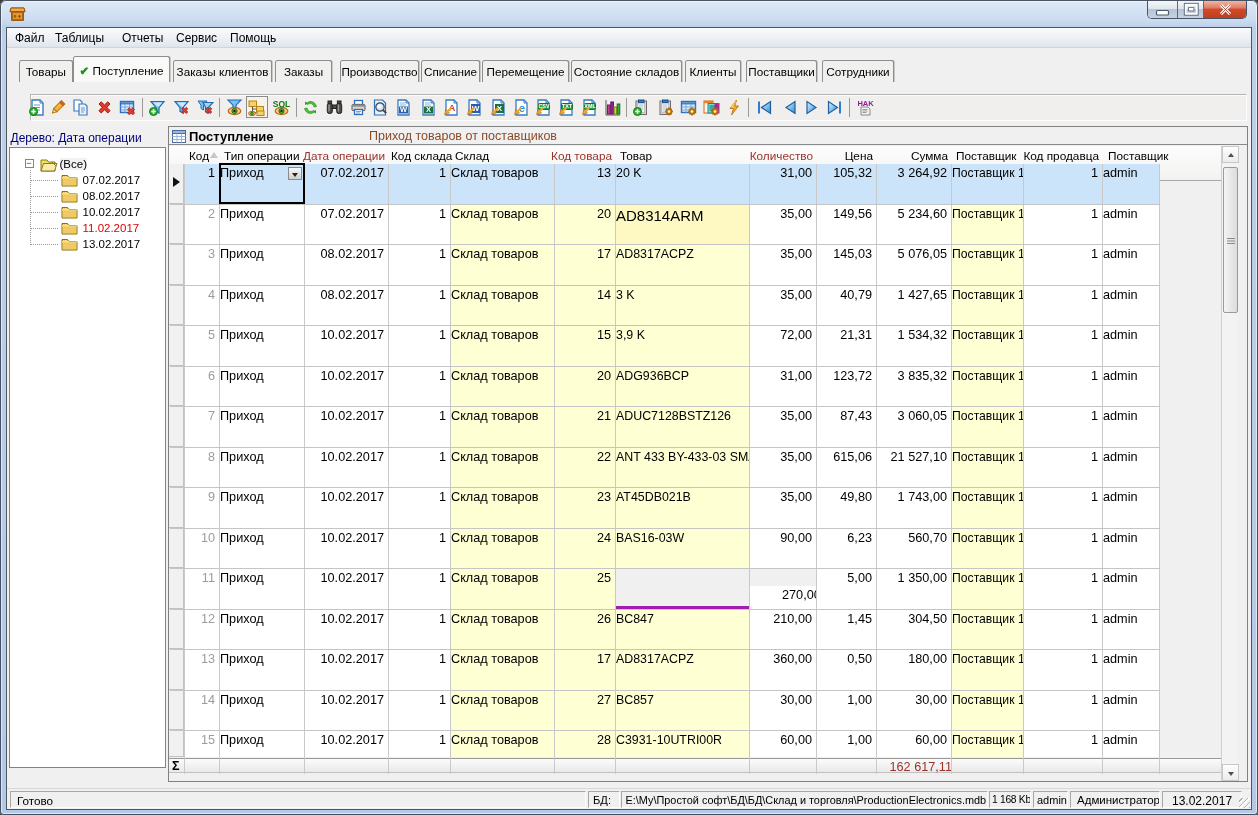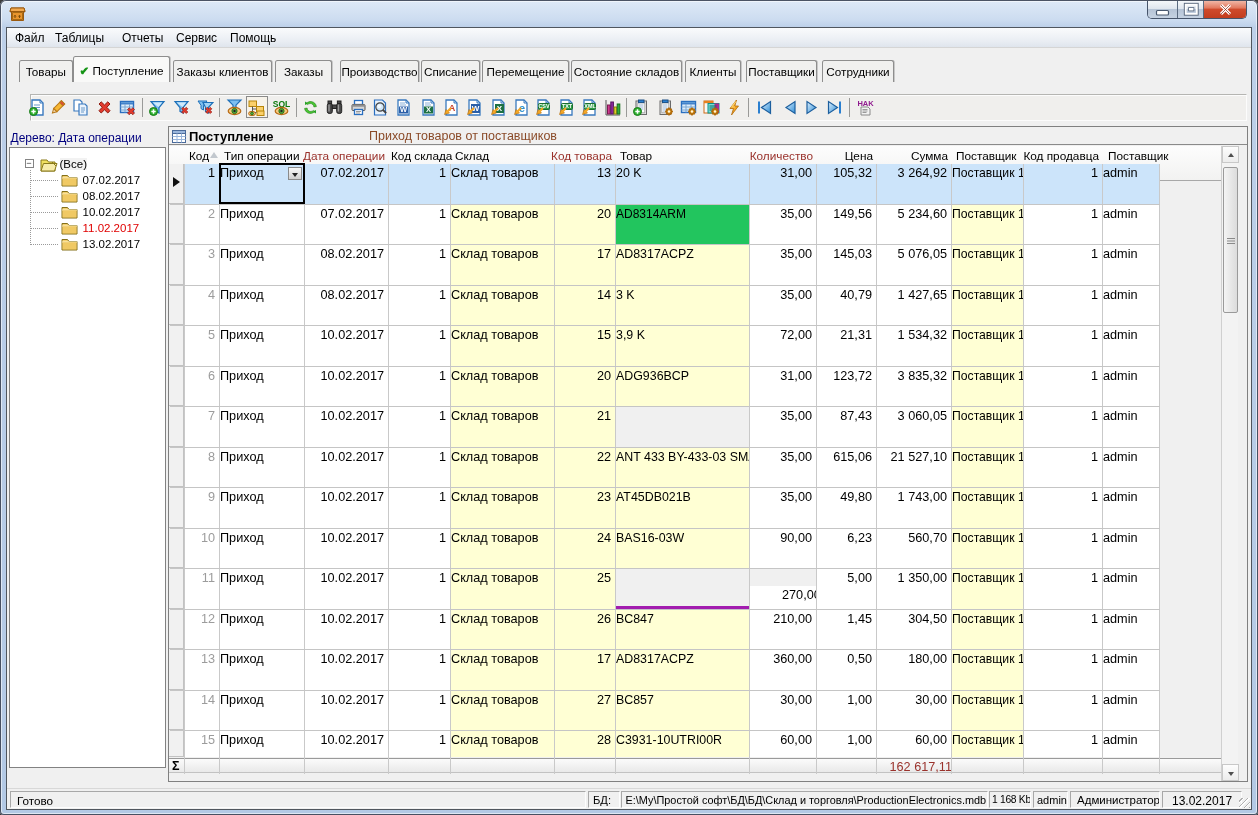--- a/index.html
+++ b/index.html
@@ -489,21 +489,21 @@
 <div class="c" style="left:783px;width:71px;top:37.5px;height:39.5px;background:#cce4fa;text-align:left;padding-left:-165px;font-size:12.2px;">Поставщик 1</div>
 <div class="c" style="left:855px;width:78px;top:37.5px;height:39.5px;background:#cce4fa;text-align:right;padding-right:4px;">1</div>
 <div class="c" style="left:934px;width:56px;top:37.5px;height:39.5px;background:#cce4fa;text-align:left;padding-left:-165px;">admin</div>
 <div class="gut" style="top:78px;height:39.5px"></div>
 <div class="c" style="left:16px;width:34px;top:78px;height:39.5px;color:#9c9c9c;text-align:right;padding-right:4px;">2</div>
 <div class="c" style="left:51px;width:83.5px;top:78px;height:39.5px;text-align:left;padding-left:-165px;">Приход</div>
 <div class="c" style="left:135.5px;width:83.5px;top:78px;height:39.5px;text-align:right;padding-right:4px;">07.02.2017</div>
 <div class="c" style="left:220px;width:61px;top:78px;height:39.5px;text-align:right;padding-right:4px;">1</div>
 <div class="c" style="left:282px;width:103px;top:78px;height:39.5px;background:#ffffd4;text-align:left;padding-left:-165px;">Склад товаров</div>
 <div class="c" style="left:386px;width:60px;top:78px;height:39.5px;background:#ffffd4;text-align:right;padding-right:4px;">20</div>
-<div class="c" style="left:447px;width:133px;top:78px;height:39.5px;background:#22c55e;text-align:left;padding-left:-165px;font-size:12px;">AD8314ARM</div>
+<div class="c" style="left:447px;width:133px;top:78px;height:39.5px;background:#fef9c3;text-align:left;padding-left:-165px;font-size:15px;">AD8314ARM</div>
 <div class="c" style="left:581px;width:66px;top:78px;height:39.5px;text-align:right;padding-right:4px;">35,00</div>
 <div class="c" style="left:648px;width:59px;top:78px;height:39.5px;text-align:right;padding-right:4px;">149,56</div>
 <div class="c" style="left:708px;width:74px;top:78px;height:39.5px;text-align:right;padding-right:4px;">5 234,60</div>
 <div class="c" style="left:783px;width:71px;top:78px;height:39.5px;background:#ffffd4;text-align:left;padding-left:-165px;font-size:12.2px;">Поставщик 1</div>
 <div class="c" style="left:855px;width:78px;top:78px;height:39.5px;text-align:right;padding-right:4px;">1</div>
 <div class="c" style="left:934px;width:56px;top:78px;height:39.5px;text-align:left;padding-left:-165px;">admin</div>
 <div class="gut" style="top:118.5px;height:39.5px"></div>
 <div class="c" style="left:16px;width:34px;top:118.5px;height:39.5px;color:#9c9c9c;text-align:right;padding-right:4px;">3</div>
 <div class="c" style="left:51px;width:83.5px;top:118.5px;height:39.5px;text-align:left;padding-left:-165px;">Приход</div>
 <div class="c" style="left:135.5px;width:83.5px;top:118.5px;height:39.5px;text-align:right;padding-right:4px;">08.02.2017</div>
@@ -559,20 +559,21 @@
 <div class="c" style="left:783px;width:71px;top:240px;height:39.5px;background:#ffffd4;text-align:left;padding-left:-165px;font-size:12.2px;">Поставщик 1</div>
 <div class="c" style="left:855px;width:78px;top:240px;height:39.5px;text-align:right;padding-right:4px;">1</div>
 <div class="c" style="left:934px;width:56px;top:240px;height:39.5px;text-align:left;padding-left:-165px;">admin</div>
 <div class="gut" style="top:280.5px;height:39.5px"></div>
 <div class="c" style="left:16px;width:34px;top:280.5px;height:39.5px;color:#9c9c9c;text-align:right;padding-right:4px;">7</div>
 <div class="c" style="left:51px;width:83.5px;top:280.5px;height:39.5px;text-align:left;padding-left:-165px;">Приход</div>
 <div class="c" style="left:135.5px;width:83.5px;top:280.5px;height:39.5px;text-align:right;padding-right:4px;">10.02.2017</div>
 <div class="c" style="left:220px;width:61px;top:280.5px;height:39.5px;text-align:right;padding-right:4px;">1</div>
 <div class="c" style="left:282px;width:103px;top:280.5px;height:39.5px;background:#ffffd4;text-align:left;padding-left:-165px;">Склад товаров</div>
 <div class="c" style="left:386px;width:60px;top:280.5px;height:39.5px;background:#ffffd4;text-align:right;padding-right:4px;">21</div>
+<div class="c" style="left:447px;width:133px;top:280.5px;height:39.5px;background:#ffffd4;text-align:left;padding-left:-165px;font-size:12.4px;">ADUC7128BSTZ126</div>
 <div class="c" style="left:581px;width:66px;top:280.5px;height:39.5px;text-align:right;padding-right:4px;">35,00</div>
 <div class="c" style="left:648px;width:59px;top:280.5px;height:39.5px;text-align:right;padding-right:4px;">87,43</div>
 <div class="c" style="left:708px;width:74px;top:280.5px;height:39.5px;text-align:right;padding-right:4px;">3 060,05</div>
 <div class="c" style="left:783px;width:71px;top:280.5px;height:39.5px;background:#ffffd4;text-align:left;padding-left:-165px;font-size:12.2px;">Поставщик 1</div>
 <div class="c" style="left:855px;width:78px;top:280.5px;height:39.5px;text-align:right;padding-right:4px;">1</div>
 <div class="c" style="left:934px;width:56px;top:280.5px;height:39.5px;text-align:left;padding-left:-165px;">admin</div>
 <div class="gut" style="top:321px;height:39.5px"></div>
 <div class="c" style="left:16px;width:34px;top:321px;height:39.5px;color:#9c9c9c;text-align:right;padding-right:4px;">8</div>
 <div class="c" style="left:51px;width:83.5px;top:321px;height:39.5px;text-align:left;padding-left:-165px;">Приход</div>
 <div class="c" style="left:135.5px;width:83.5px;top:321px;height:39.5px;text-align:right;padding-right:4px;">10.02.2017</div>

